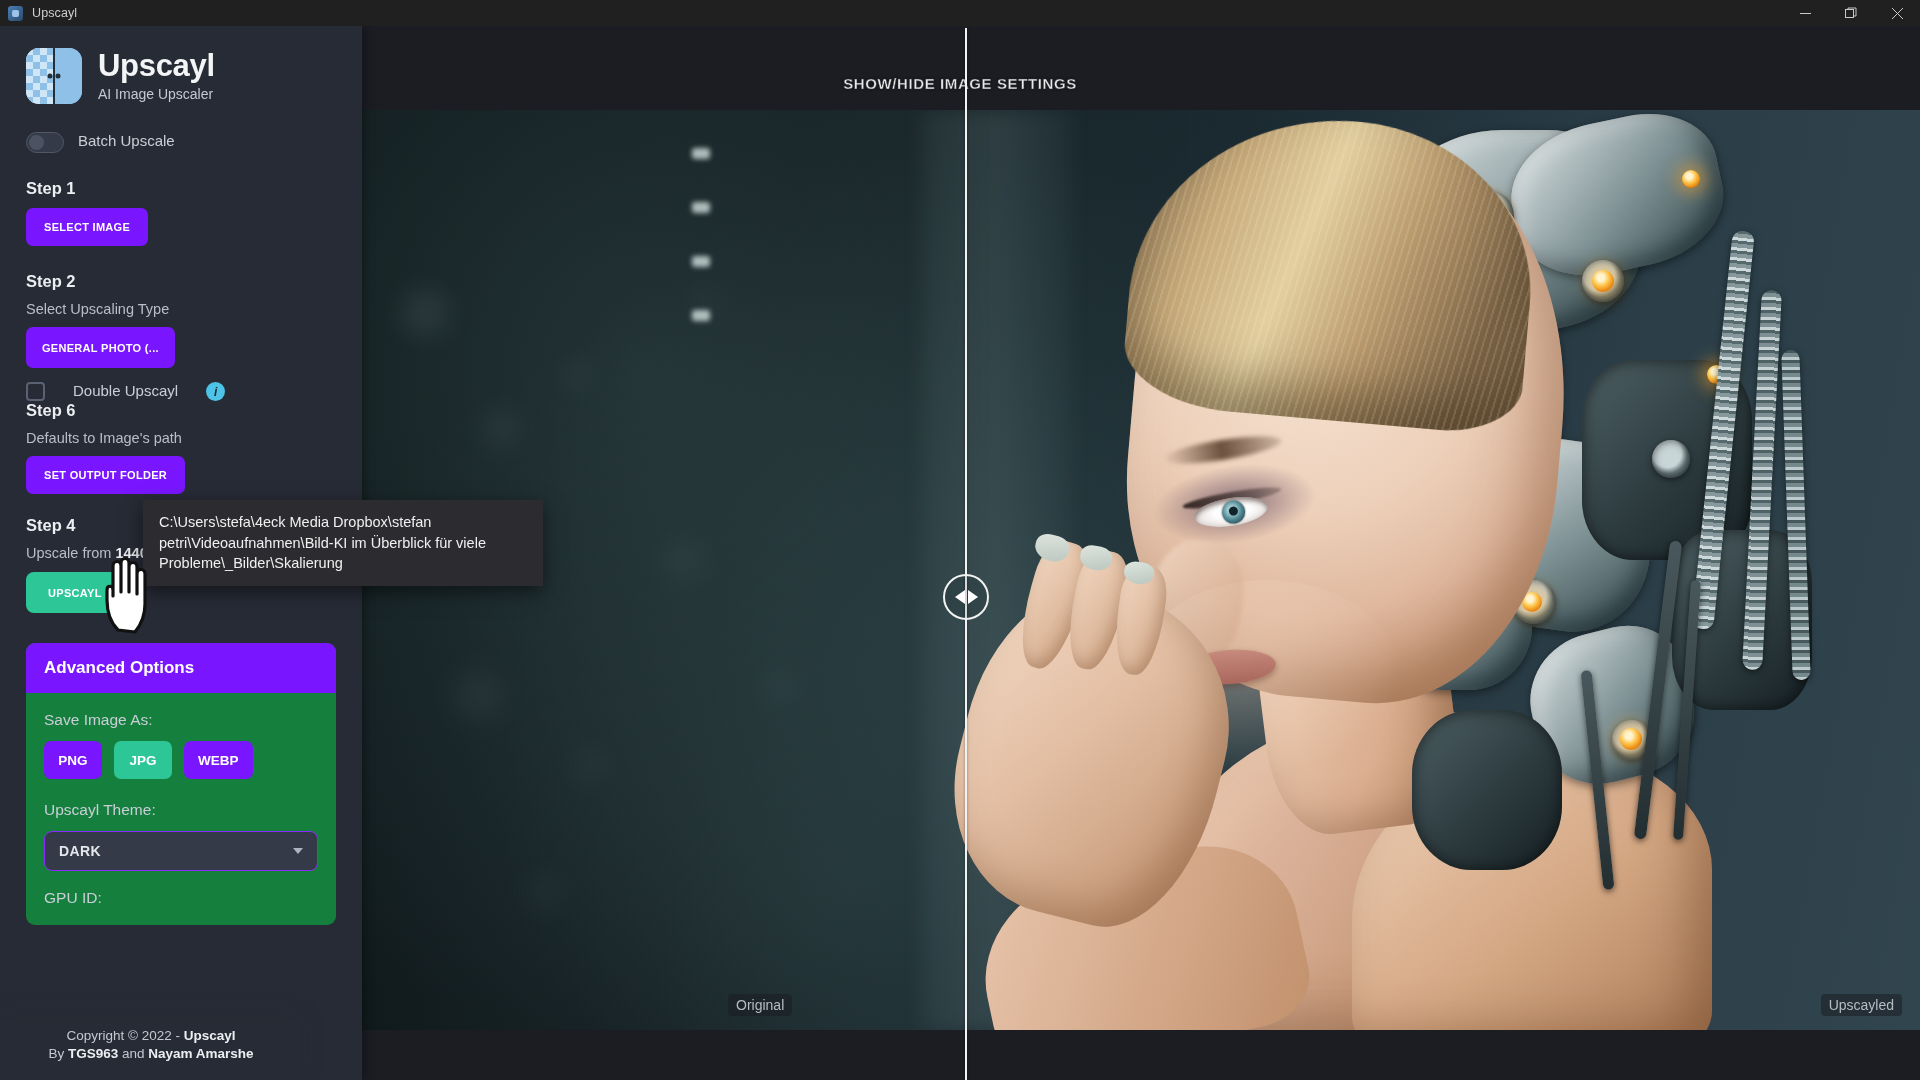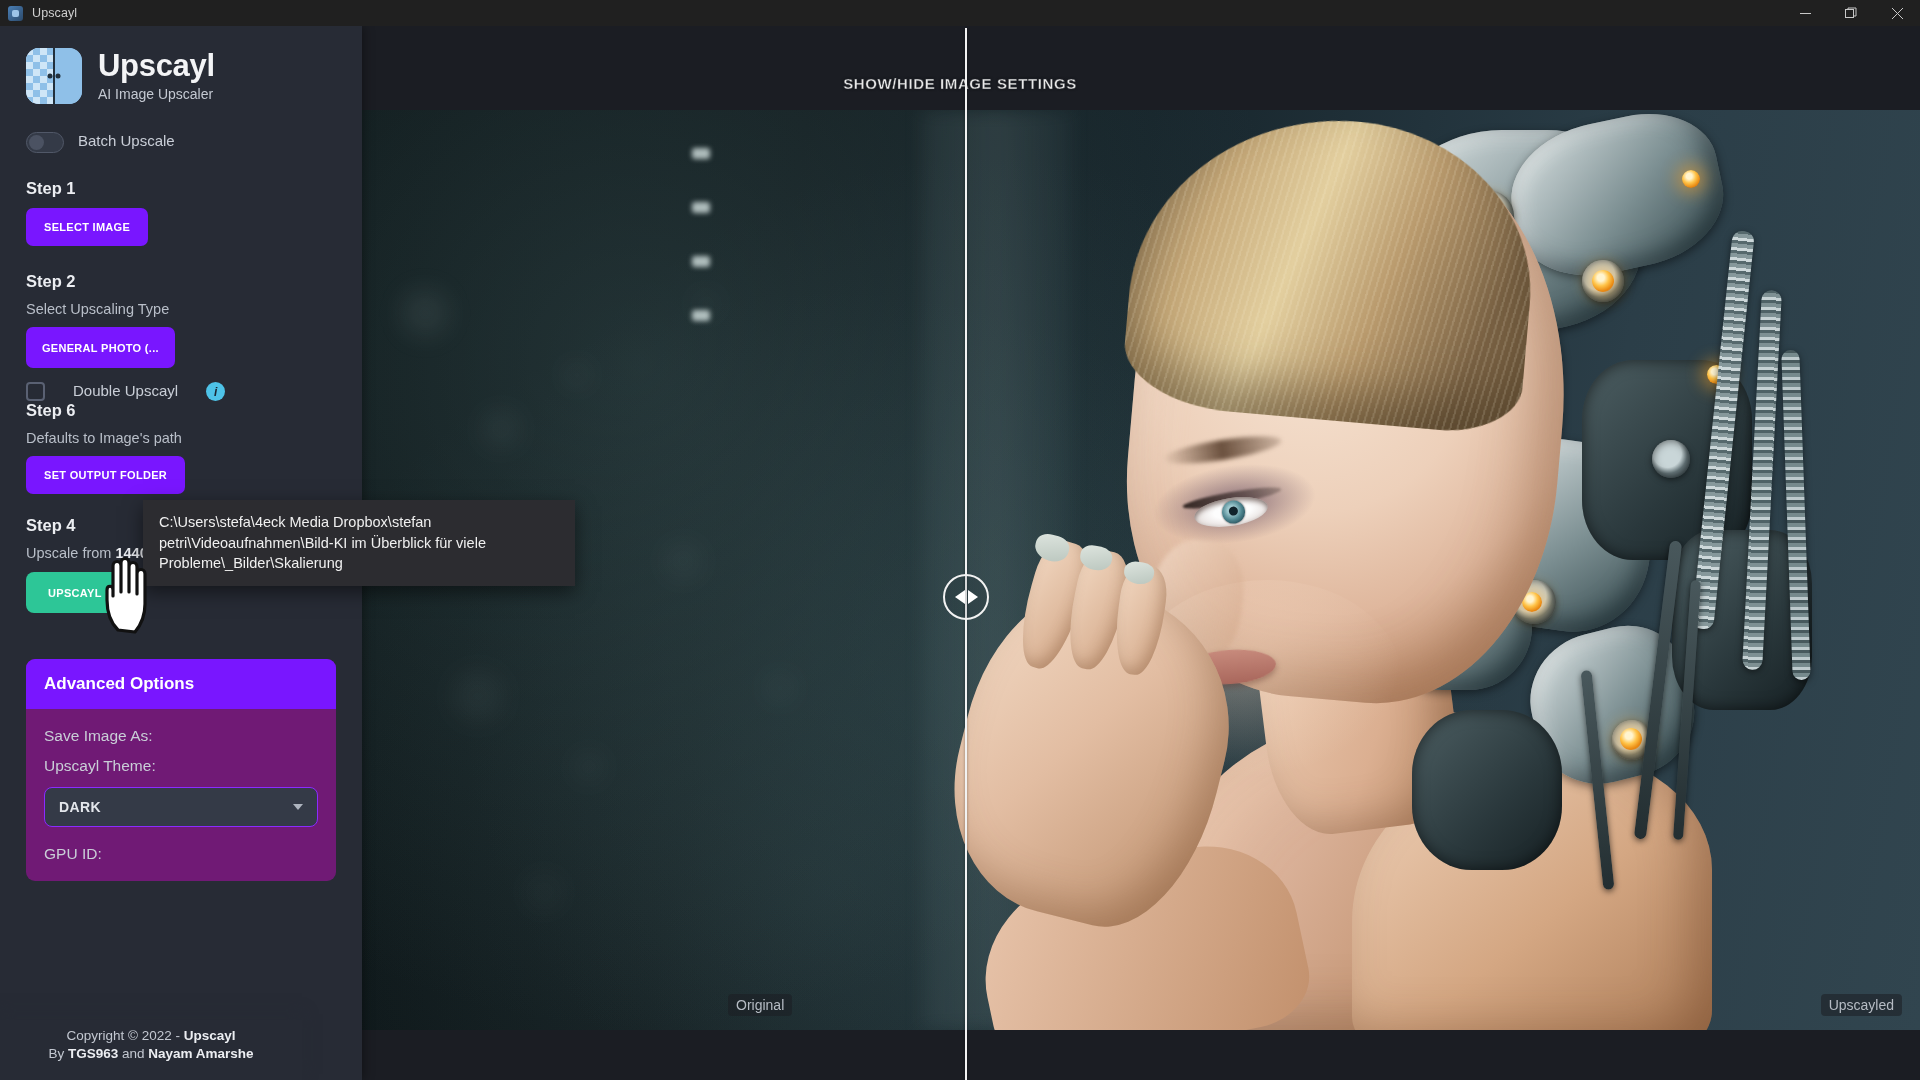--- a/index.html
+++ b/index.html
@@ -318,21 +318,21 @@
   .check-label{ font-size:15px; color:#c9ced7; }
   .info-badge{
     width:19px;height:19px;border-radius:50%;background:#4ec3e8;color:#1b2733;
     font-size:12px;font-weight:700;display:flex;align-items:center;justify-content:center;
     font-style:italic; flex:none;
   }
   .upscale-info{ font-size:14.5px; color:#b9bfc9; margin-bottom:11px; }
   .upscale-info b{ color:#eceef2; font-weight:700; }
 
   
-  .adv-card{ margin-top:20px; border-radius:9px; overflow:hidden; background:#701a75; }
+  .adv-card{ margin-top:4px; border-radius:9px; overflow:hidden; background:#15803d; }
   .adv-head{
     background:#7916ff; padding:15px 18px; font-size:17px; font-weight:700; color:#fff;
   }
   .adv-body{ padding:18px; }
   .adv-label{ font-size:15.5px; color:#c9ced7; margin-bottom:12px; }
   .fmt-row{ display:flex; gap:12px; margin-bottom:22px; }
   .fmt{
     height:38px; min-width:58px; padding:0 14px; border-radius:7px;
     display:flex;align-items:center;justify-content:center;
     font-size:13.5px;font-weight:700;color:#fff;background:#7916ff;cursor:pointer;
@@ -350,21 +350,21 @@
   .sb-footer{
     position:absolute; bottom:0; left:0; width:302px; height:60px;
     background:#272b35; text-align:center; padding-top:7px;
     box-shadow:0 -6px 14px rgba(39,43,53,.95);
   }
   .sb-footer div{ font-size:13.5px; color:#c3c8d1; line-height:1.35; }
   .sb-footer b{ color:#eceef2; }
 
   
   .tooltip{
-    position:absolute; left:143px; top:500px; width:432px;
+    position:absolute; left:143px; top:500px; width:400px;
     background:#2c2c30; color:#f0f0f0; z-index:55;
     padding:12px 16px; font-size:14.5px; line-height:1.42;
     box-shadow:0 6px 18px rgba(0,0,0,.5);
     word-break:break-word;
   }
 
   
   .cursor{ position:absolute; left:100px; top:552px; z-index:58; pointer-events:none; }
 </style>
 </head>
@@ -546,20 +546,25 @@
       <b>1440x816</b>
       <span>to</span>
       <b>5760x3264</b>
     </div>
     <button class="btn btn-green btn-upscayl">UPSCAYL</button>
 
     <div class="adv-card">
       <div class="adv-head">Advanced Options</div>
       <div class="adv-body">
         <div class="adv-label">Save Image As:</div>
+        <div class="fmt-row">
+          <div class="fmt">PNG</div>
+          <div class="fmt active">JPG</div>
+          <div class="fmt">WEBP</div>
+        </div>
         <div class="adv-label">Upscayl Theme:</div>
         <div class="select">
           <span>DARK</span>
           <span class="caret"></span>
         </div>
         <div class="gpu-label">GPU ID:</div>
       </div>
     </div>
 
   </div>

